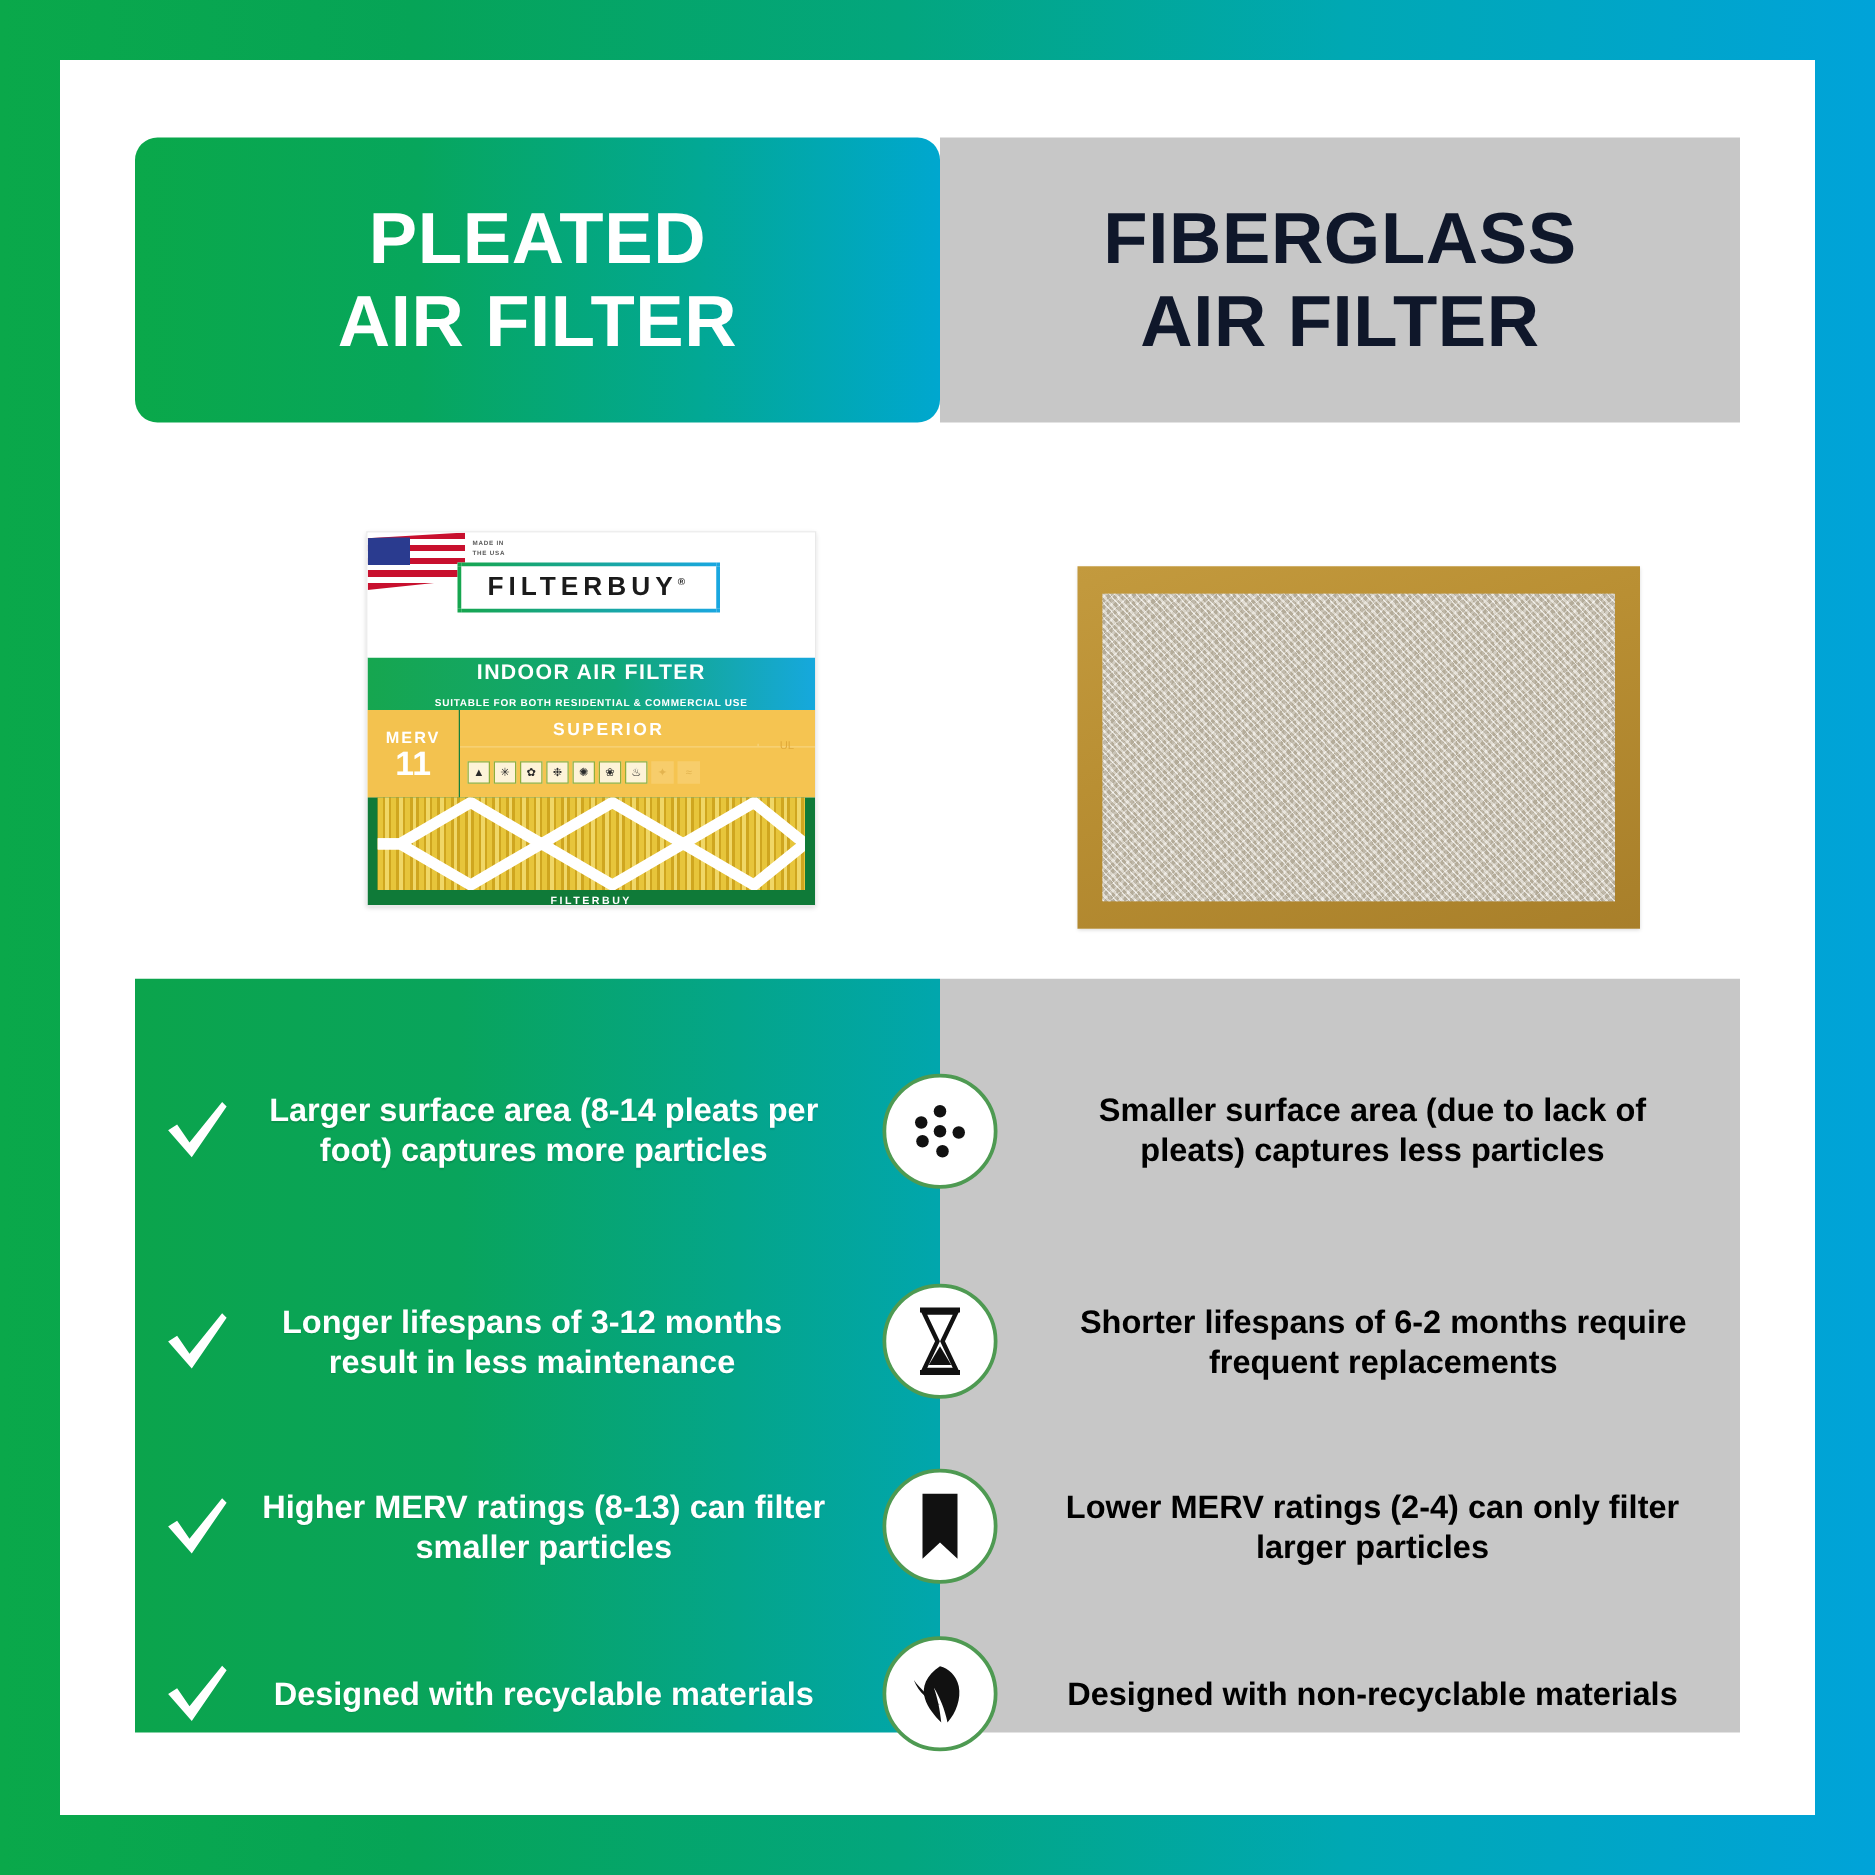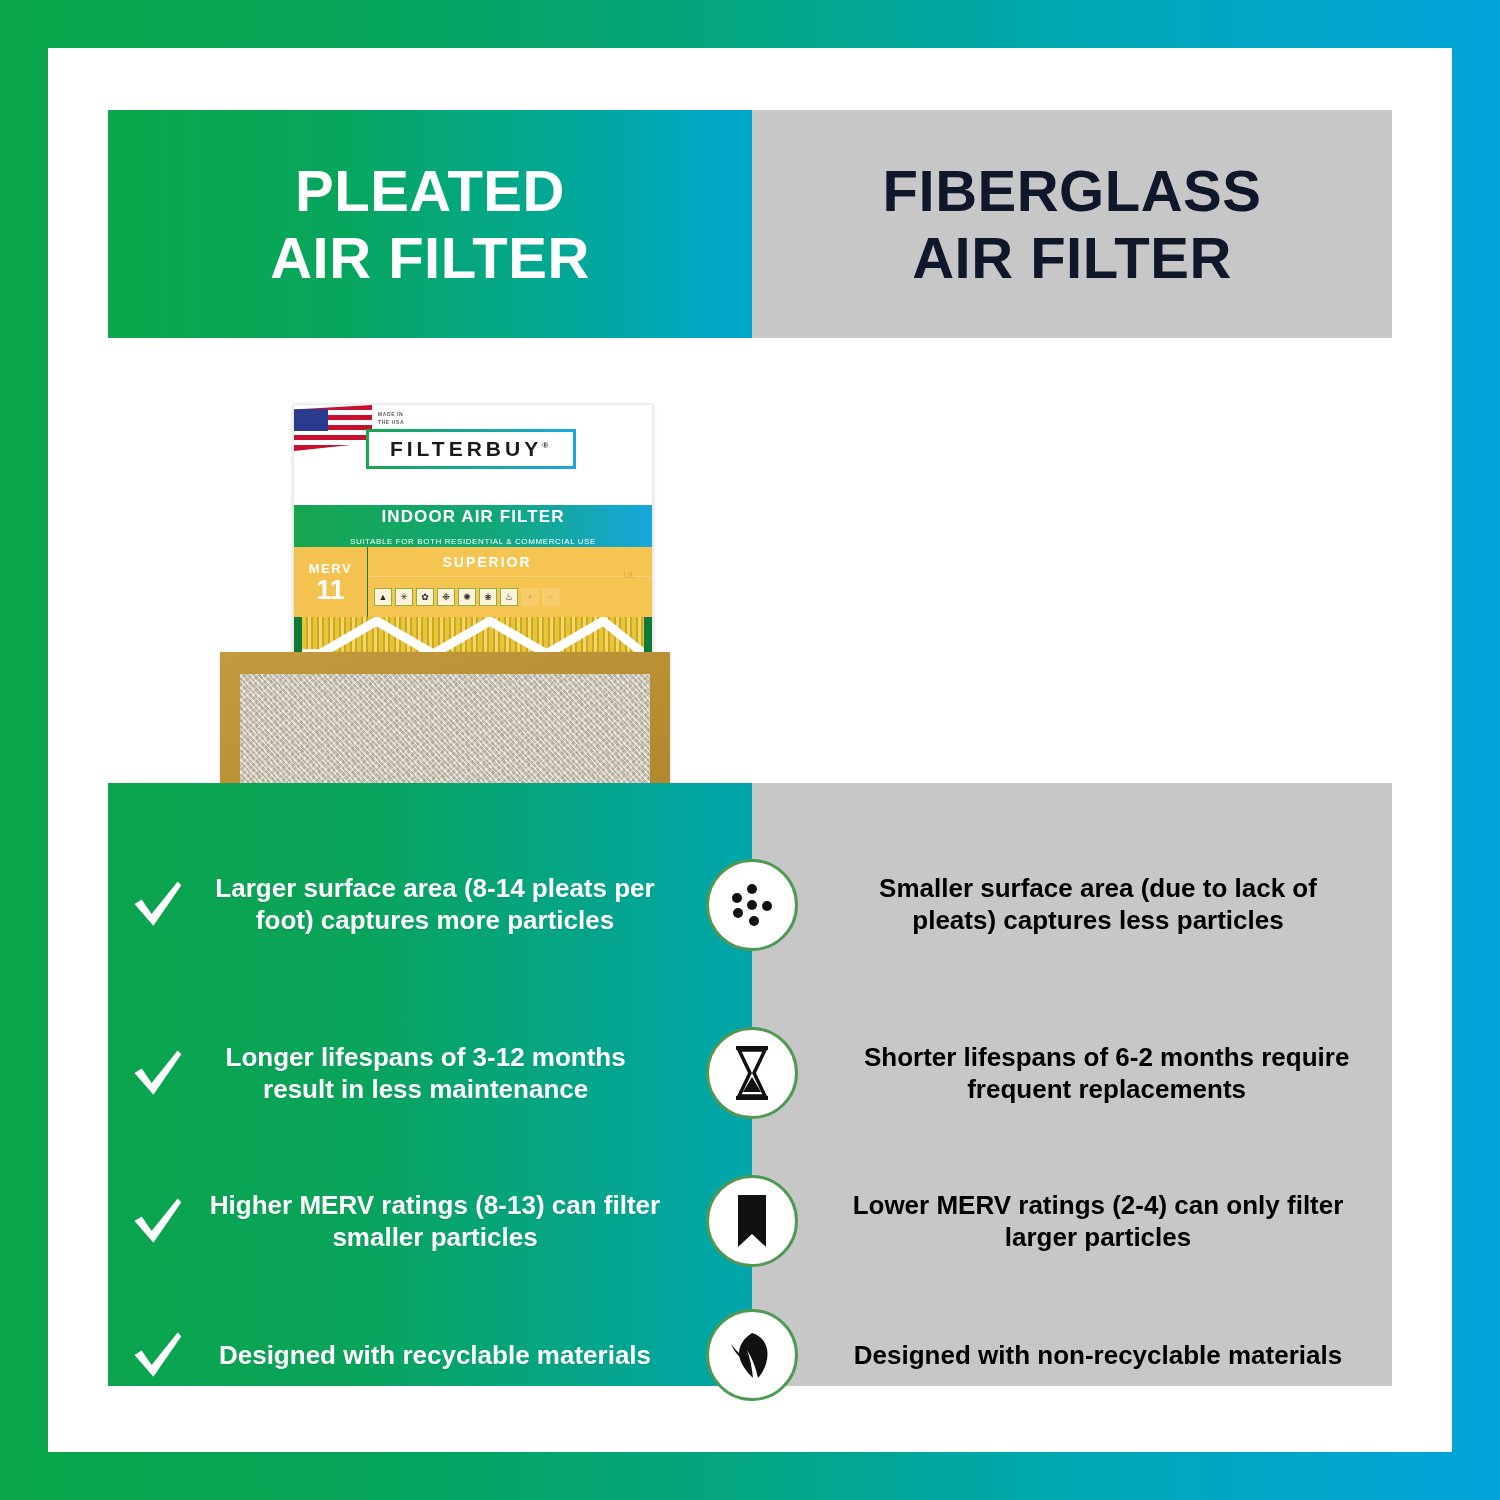--- a/index.html
+++ b/index.html
@@ -26,21 +26,21 @@
   
   #header {
     position: absolute;
     left: 60px; top: 62px;
     width: 1284px; height: 228px;
     display: flex;
   }
   .hdr-left {
     width: 644px; height: 100%;
     background: linear-gradient(90deg, #0aa84a 0%, #07a65c 35%, #02a894 70%, #00a7cf 100%);
-    display: flex; align-items: center; justify-content: center;
+    display: flex; align-items: center; justify-content: center; border-radius: 18px;
   }
   .hdr-right {
     width: 640px; height: 100%;
     background: #c7c7c7;
     display: flex; align-items: center; justify-content: center;
   }
   .hdr-title {
     font-weight: 700;
     font-size: 58px;
     line-height: 1.16;
@@ -48,24 +48,23 @@
     text-align: center;
     text-transform: uppercase;
     white-space: pre-line;
   }
   .hdr-left .hdr-title { color: #ffffff; }
   .hdr-right .hdr-title { color: #0f172a; }
 
   
   #products {
     position: absolute;
-    left: 60px; top: 274px;
+    left: 60px; top: 295px;
     width: 1284px; height: 440px;
     display: flex;
-    flex-direction: column;
   }
   .prod-cell { width: 50%; height: 100%; position: relative; }
 
   
   #pleated-box {
     position: absolute;
     left: 185px; top: 82px;
     width: 360px; height: 300px;
     background: #ffffff;
     box-shadow: 0 1px 4px rgba(0,0,0,.18);
@@ -101,21 +100,21 @@
   }
   .pb-logo sup { font-size: 8px; vertical-align: super; }
 
   .pb-band {
     height: 42px;
     background: linear-gradient(90deg, #16a64f 0%, #11a777 55%, #16a8dd 100%);
     display: flex; flex-direction: column; align-items: center; justify-content: center;
     color: #fff;
   }
   .pb-band-main { font-size: 17px; font-weight: 700; letter-spacing: 1.1px; }
-  .pb-band-sub { font-size: 8px; font-weight: 400; letter-spacing: .6px; margin-top: 10px; }
+  .pb-band-sub { font-size: 8px; font-weight: 700; letter-spacing: .6px; margin-top: 10px; }
 
   .pb-mid { display: flex; height: 70px; background: #f5c451; }
   .pb-merv {
     width: 74px; background: #f3c24f;
     display: flex; flex-direction: column; align-items: center; justify-content: center;
     color: #fff; border-right: 1px solid #15803d;
   }
   .pb-merv-l { font-size: 13px; font-weight: 700; letter-spacing: 1.6px; }
   .pb-merv-n { font-size: 27px; font-weight: 700; line-height: 1; margin-top: 1px; }
   .pb-midright { flex: 1; display: flex; flex-direction: column; }

